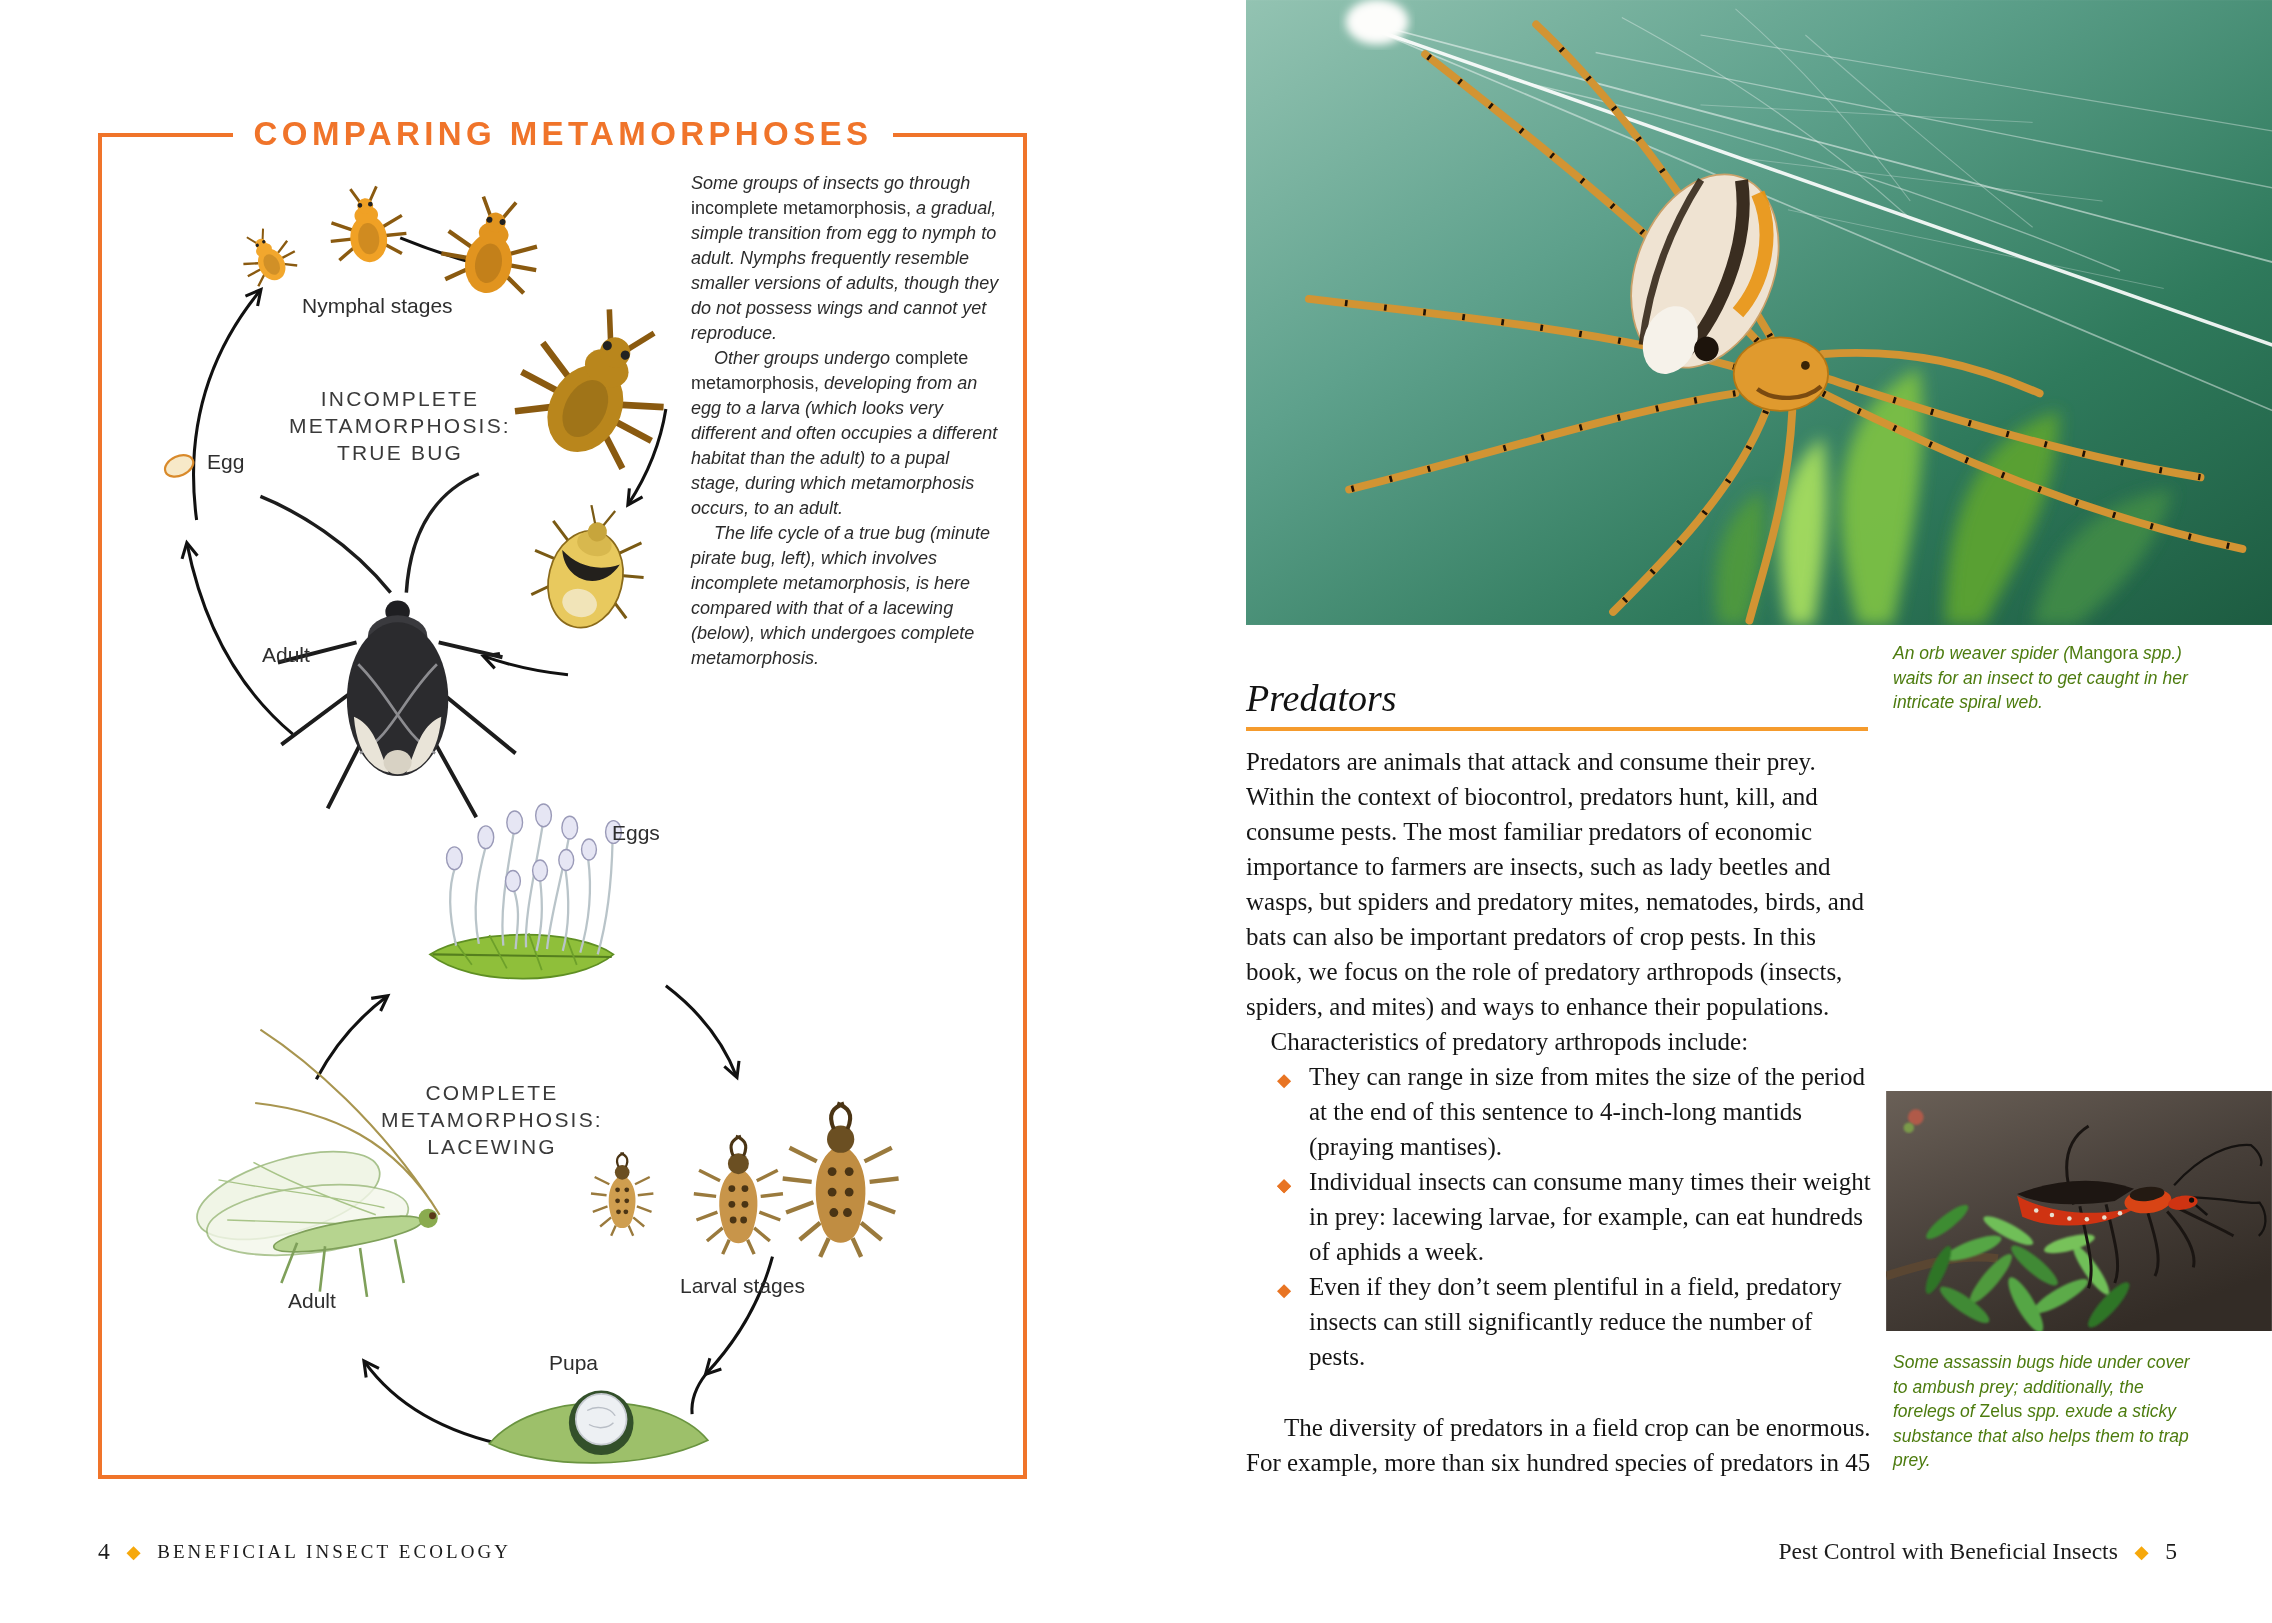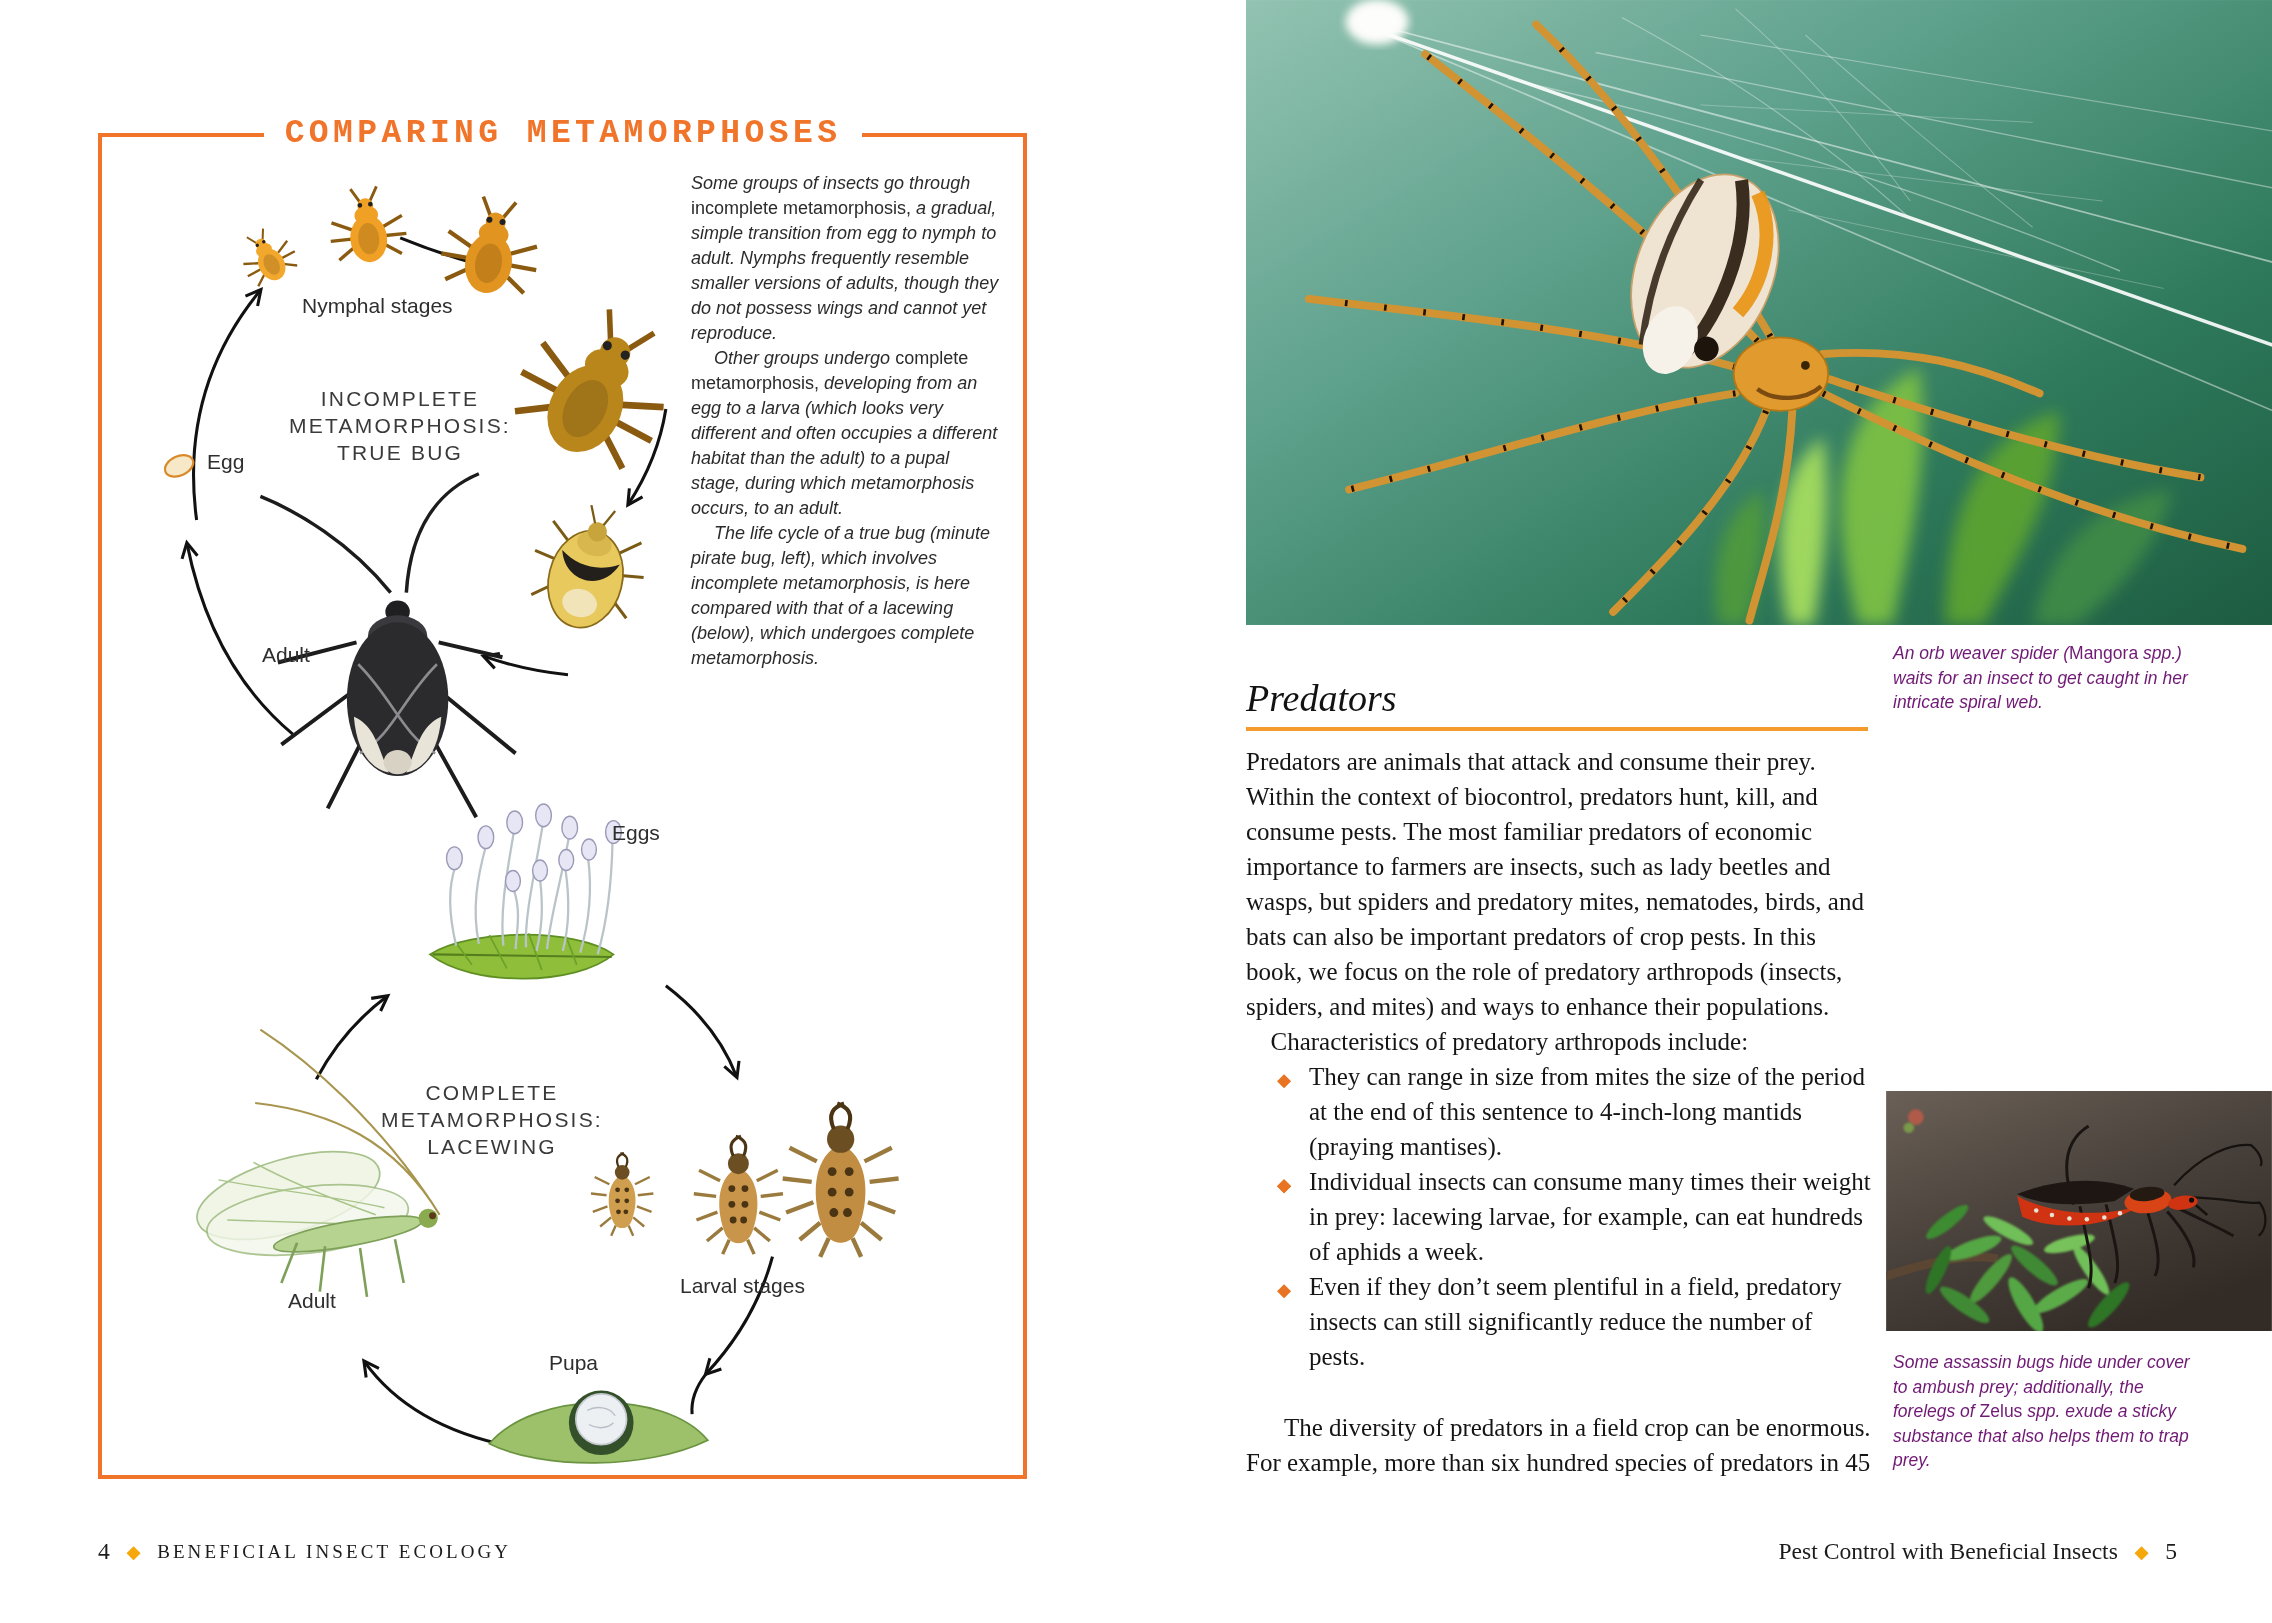--- a/index.html
+++ b/index.html
@@ -4,21 +4,21 @@
 <style>
   html,body{margin:0;padding:0;background:#ffffff;}
   #canvas{position:relative;width:2273px;height:1623px;background:#ffffff;overflow:hidden;
           font-family:"Liberation Sans",sans-serif;}
   .abs{position:absolute;}
 
   
   .meta-box{left:98px;top:133px;width:921px;height:1338px;border:4.4px solid #F0742A;}
   .box-title-row{left:98px;top:115px;width:930px;text-align:center;}
   .box-title{display:inline-block;background:#ffffff;padding:0 21px;color:#F0742A;
-             font-size:33px;font-weight:bold;letter-spacing:4.4px;line-height:38px;font-family:Liberation Mono, monospace;}
+             font-size:33px;font-weight:bold;letter-spacing:4.4px;line-height:38px;}
   .diagram-label{color:#2e2e2e;font-size:21px;line-height:26px;white-space:nowrap;}
   .cycle-title{color:#3a3a3a;font-size:21px;letter-spacing:2.2px;line-height:27px;
                text-align:center;white-space:pre-line;}
   .fig-caption{font-size:18px;line-height:25px;color:#2b2b2b;font-style:italic;}
   .fig-caption p{margin:0;}
   .fig-caption p + p{text-indent:23px;}
   .seg-i{font-style:italic;}
   .seg-r{font-style:normal;}
 
   
@@ -26,21 +26,21 @@
   .section-heading{font-family:"Liberation Serif",serif;font-style:italic;font-size:38px;
                    color:#121212;line-height:40px;}
   .heading-rule{height:3.5px;background:#F59B2D;}
   .bodycopy{font-family:"Liberation Serif",serif;font-size:25px;line-height:35px;color:#151515;}
   .bodycopy p{margin:0;}
   .indent1{text-indent:24.5px;}
   .bullets{margin:0;padding:0 0 0 63px;list-style:none;}
   .bullets li{position:relative;}
   .bullets .d{position:absolute;left:-32px;top:4.4px;font-size:18.4px;color:#E87423;font-style:normal;}
   .para-last{margin-top:36px !important;text-indent:38px;}
-  .photo-caption{font-size:17.5px;line-height:24.5px;color:#701a75;font-style:italic;}
+  .photo-caption{font-size:17.5px;line-height:24.5px;color:#4d7c0f;font-style:italic;}
 
   
   .footer{font-family:"Liberation Serif",serif;color:#1c1c1c;font-size:23.6px;display:flex;
           align-items:center;}
   .footer .diamond{color:#F6A80B;font-size:18.4px;margin:0 16.6px;font-family:"DejaVu Sans",sans-serif;}
   .footer .section-name{font-size:19px;letter-spacing:3.1px;}
 </style>
 </head>
 <body>
 

